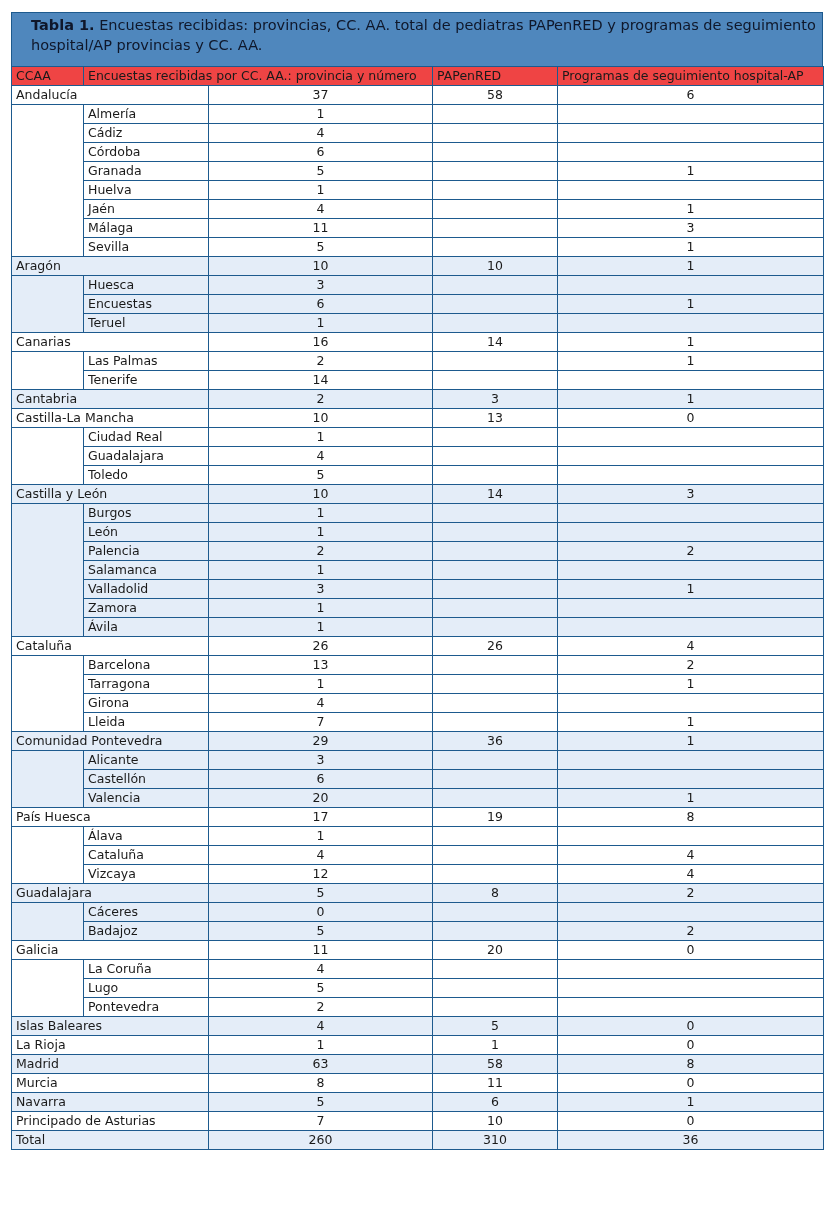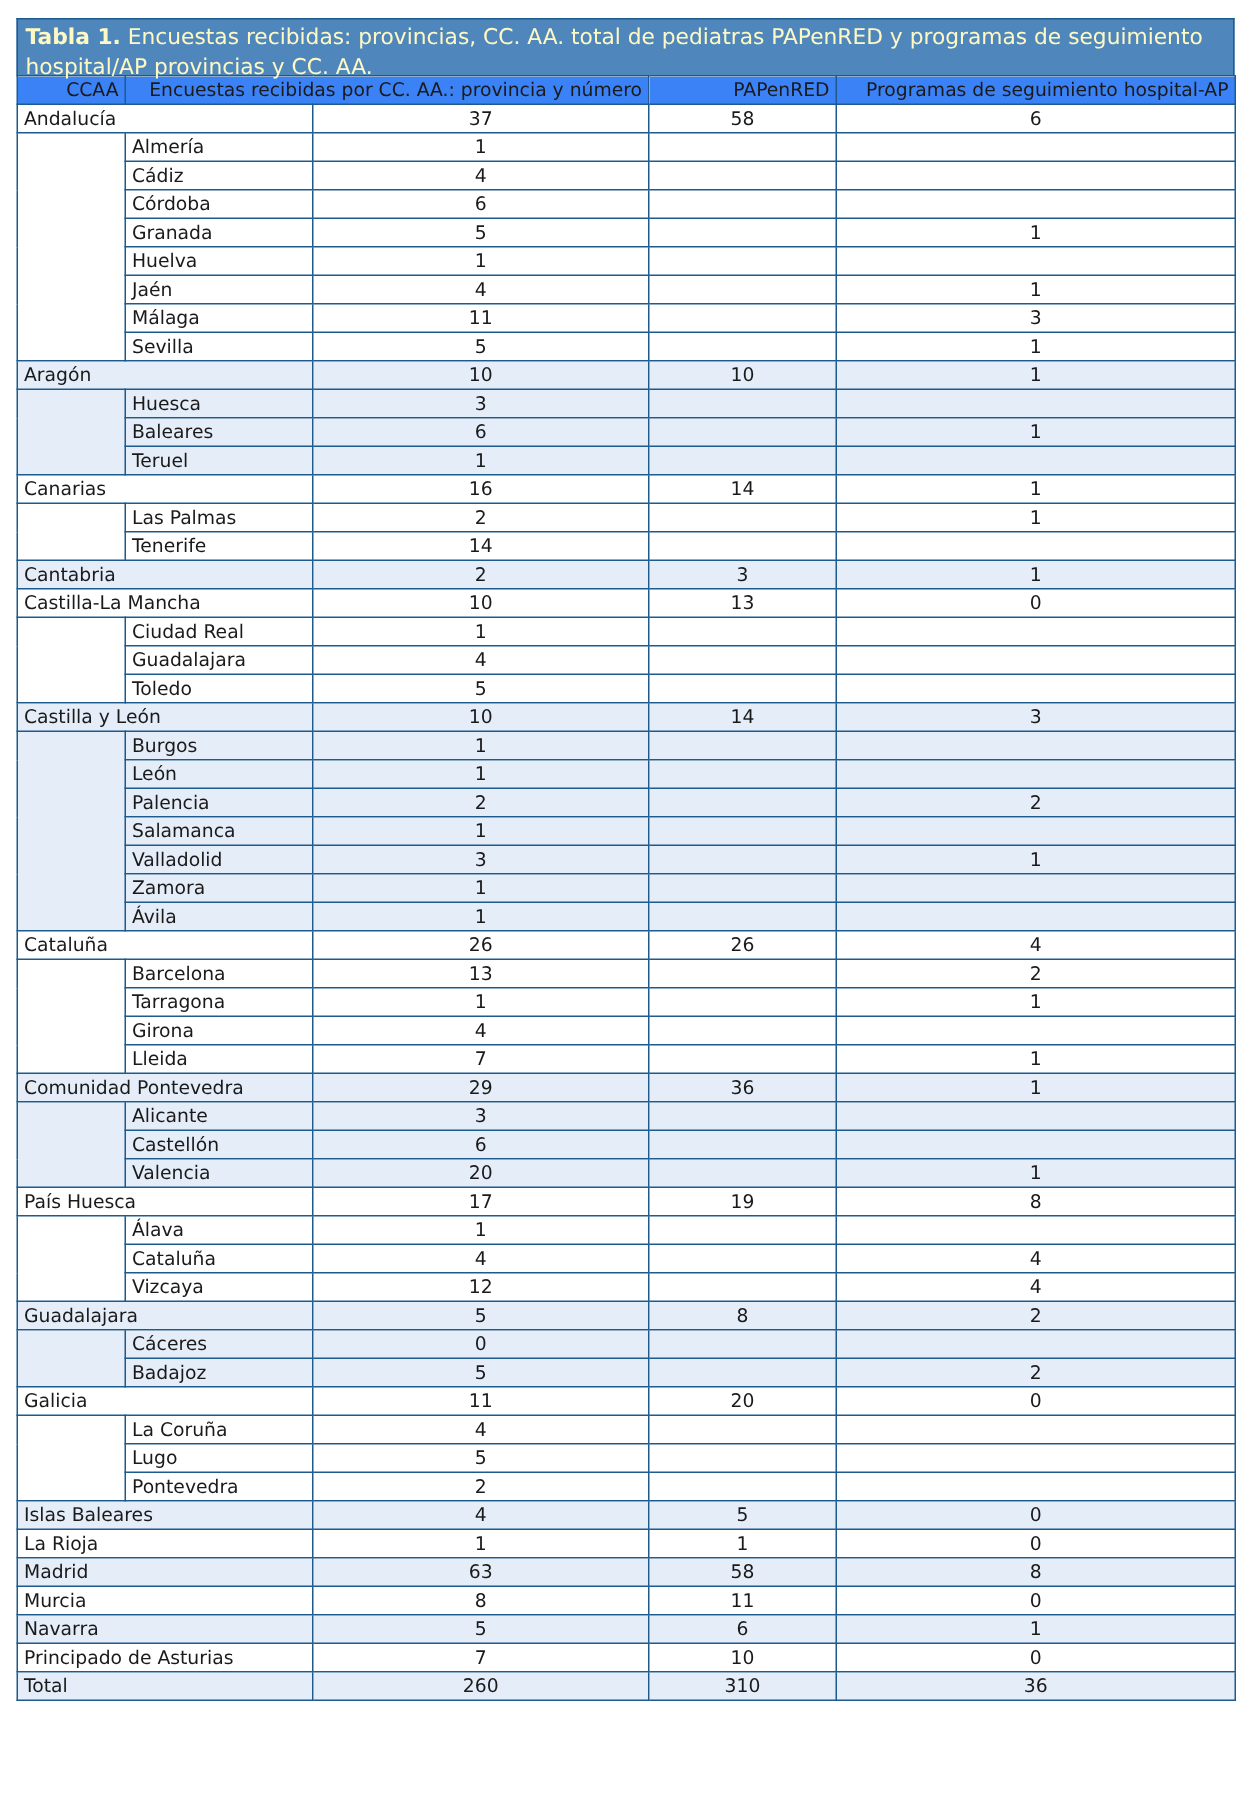--- a/index.html
+++ b/index.html
@@ -1,26 +1,26 @@
 <!DOCTYPE html>
 <html><head>
 <meta charset="utf-8">
 <style>
   html, body { margin: 0; padding: 0; background: #ffffff; }
   body { width: 834px; height: 1209px; position: relative; font-family: "DejaVu Sans", sans-serif; color: #1a1a1a; }
   .wrap { position: absolute; left: 11px; top: 12px; width: 812px; }
   .title {
-    background: #4f87bd; color: #fef9c3; font-weight: normal;
-    font-size: 14.5px; line-height: 20px; padding: 2px 5px 1px 5px;
-    border: 1px solid #1d5a8e; border-bottom: none; box-sizing: border-box; height: 38px;
+    background: #4f87bd; color: #0f172a; font-weight: normal;
+    font-size: 14.5px; line-height: 20px; padding: 2px 5px 1px 19px;
+    border: 1px solid #1d5a8e; border-bottom: none; box-sizing: border-box; height: 54px;
   }
   .title b { font-weight: bold; }
   table { border-collapse: collapse; width: 812px; table-layout: fixed; font-size: 12.5px; }
   td, th { border: 1.5px solid #1d5a8e; height: 18px; padding: 0 4px; line-height: 18px; white-space: nowrap; overflow: hidden; }
-  th { background: #3b82f6; font-weight: normal; text-align: right; margin-left: 19px; }
+  th { background: #ef4444; font-weight: normal; text-align: left; margin-left: 19px; }
   td.num { text-align: center; }
   tr.shade td { background: #e4edf8; }
   col.c1 { width: 72px; }
   col.c2 { width: 125px; }
   col.c3 { width: 224px; }
   col.c4 { width: 125px; }
   col.c5 { width: 266px; }
 </style>
 </head>
 <body>
@@ -106,21 +106,21 @@
           <td class="num">1</td>
         </tr>
         <tr class="shade">
           <td rowspan="3"></td>
           <td>Huesca</td>
           <td class="num">3</td>
           <td class="num"></td>
           <td class="num"></td>
         </tr>
         <tr class="shade">
-          <td>Baleares</td>
+          <td>Encuestas</td>
           <td class="num">6</td>
           <td class="num"></td>
           <td class="num">1</td>
         </tr>
         <tr class="shade">
           <td>Teruel</td>
           <td class="num">1</td>
           <td class="num"></td>
           <td class="num"></td>
         </tr>

